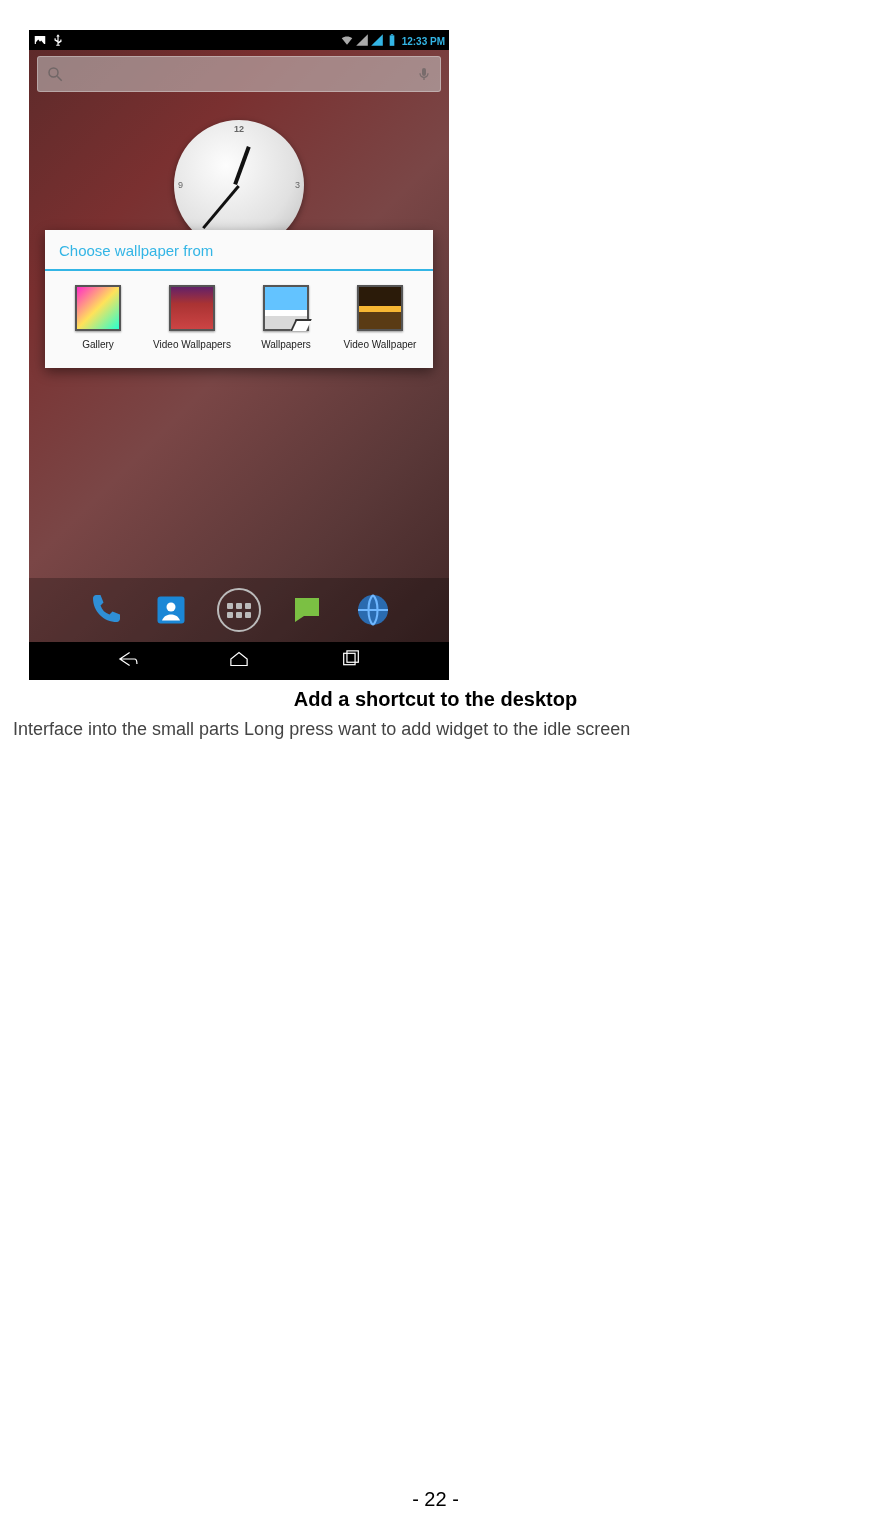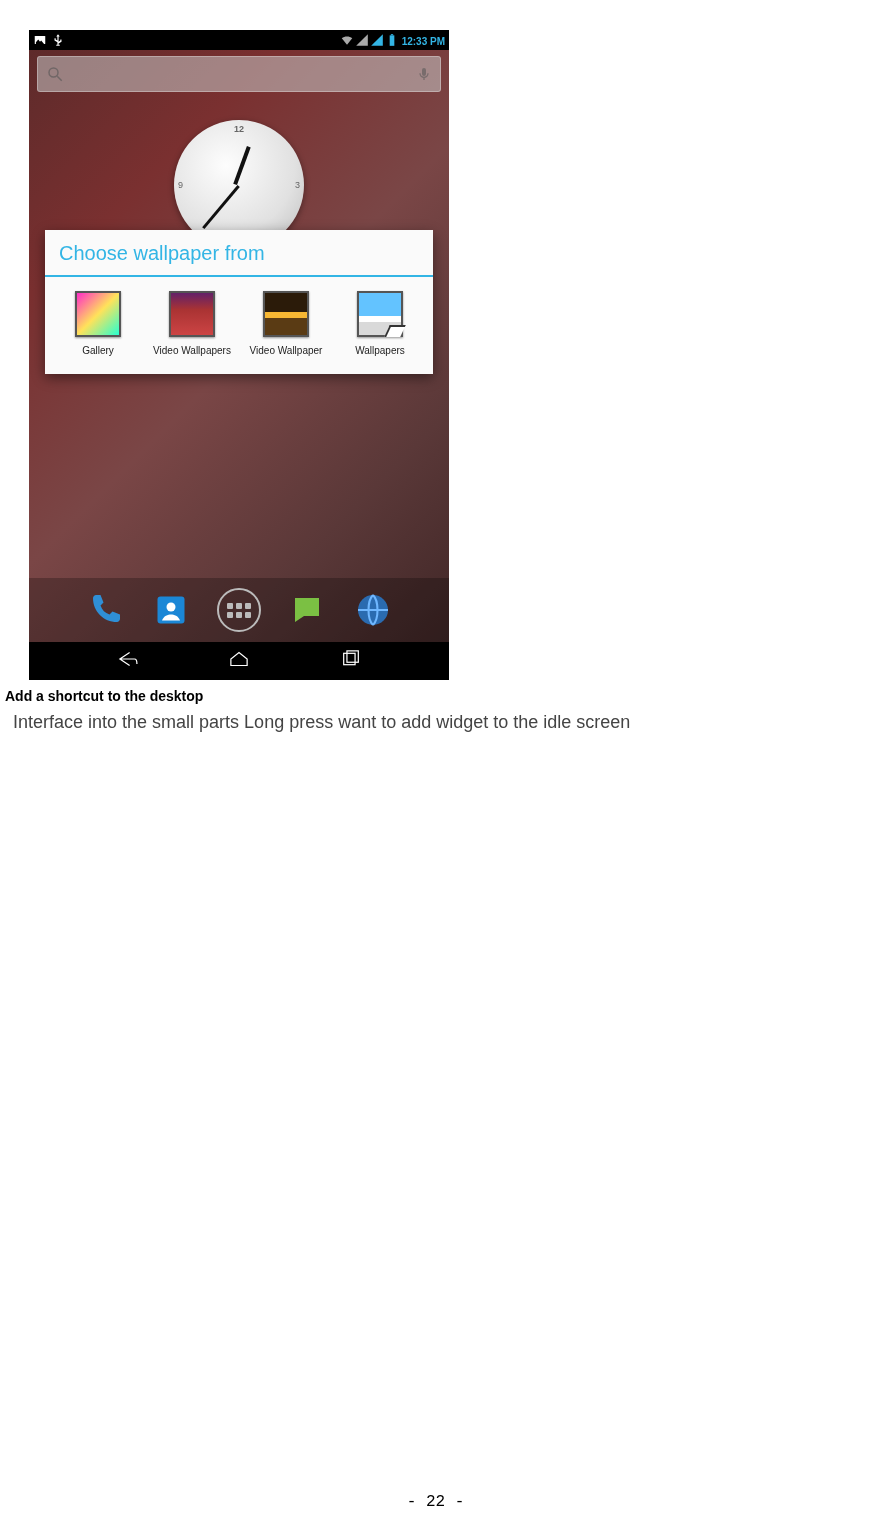--- a/index.html
+++ b/index.html
@@ -75,21 +75,21 @@
   .clock .t6{bottom:4px; left:50%; transform:translateX(-50%);}
   .clock .t9{left:4px; top:50%; transform:translateY(-50%);}
   
   .dialog {
     position:absolute; left:16px; right:16px; top:200px;
     background:#fafafa;
     box-shadow:0 4px 12px rgba(0,0,0,0.45);
   }
   .dialog-title {
     color:#33b5e5;
-    font-size:20px;
+    font-size:15px;
     padding:12px 14px 10px 14px;
     border-bottom:2px solid #33b5e5;
   }
   .dialog-grid {
     display:grid;
     grid-template-columns: repeat(4,1fr);
     padding:14px 6px 18px 6px;
     row-gap:22px;
   }
   .dialog-item {
@@ -122,36 +122,36 @@
   
   .navbar {
     position:absolute; left:0;right:0;bottom:0;height:38px;
     background:#000;
     display:flex;align-items:center;justify-content:space-evenly;
   }
   .nav-btn svg{width:26px;height:20px;fill:none;stroke:#fff;stroke-width:1.5;}
   
   .doc-heading{
     font-weight:bold;
-    font-size:14px;
+    font-size:20px;
     margin:8px 0 4px 0;
+    text-align:center;
   }
   .doc-body{
     font-size:18px;
     color:#444;
     margin:8px;
   }
   .page-number{
     position:absolute;
     bottom:18px;
     left:0; right:0;
     text-align:center;
-    font-size:16px;
+    font-size:20px;
     color:#000;
-    font-family:Liberation Mono, monospace;
   }
 </style>
 </head>
 <body>
 
 <div class="page">
 
   <div class="phone">
 
     <div class="statusbar">
@@ -208,26 +208,26 @@
       <div class="dialog-grid">
         <div class="dialog-item">
           <div class="thumb gallery"></div>
           <div class="label">Gallery</div>
         </div>
         <div class="dialog-item">
           <div class="thumb live"></div>
           <div class="label">Video Wallpapers</div>
         </div>
         <div class="dialog-item">
+          <div class="thumb wall"></div>
+          <div class="label">Wallpapers</div>
+        </div>
+        <div class="dialog-item">
           <div class="thumb video"></div>
           <div class="label">Video Wallpaper</div>
-        </div>
-        <div class="dialog-item">
-          <div class="thumb wall"></div>
-          <div class="label">Wallpapers</div>
         </div>
       </div>
     </div>
 
     <div class="dock">
       <div class="dock-ico">
         <svg viewBox="0 0 24 24">
             <path fill="#2f8fd6" d="M6 2c-1 0-2 1-2 2 0 9 7 16 16 16 1 0 2-1 2-2v-3l-5-2-2 2c-3-1-5-3-6-6l2-2-2-5H6z"></path>
           </svg>
       </div>

